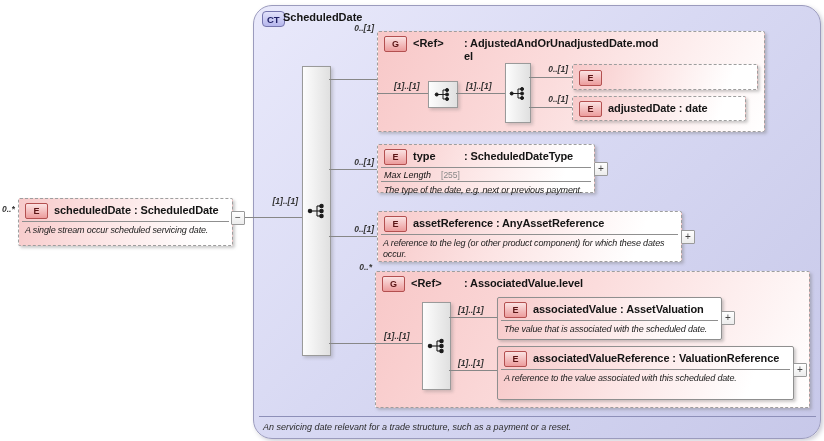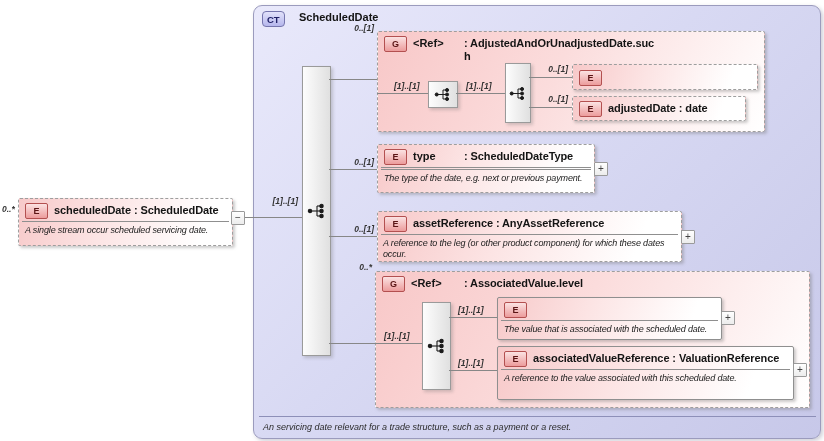--- a/index.html
+++ b/index.html
@@ -24,26 +24,26 @@
   .card-label{position:absolute;font-style:italic;font-weight:bold;font-size:8.5px;color:#333;
               width:40px;text-align:right;white-space:nowrap;z-index:6;}
   .lbl-left{text-align:left;}
   .hline{position:absolute;height:1px;background:#878787;z-index:5;}
   .seqbar{position:absolute;background:linear-gradient(90deg,#fdfdfd,#e0e0e0);border:1px solid #9a9a9a;
           display:flex;align-items:center;justify-content:center;box-shadow:2px 2px 3px rgba(110,110,110,.3);z-index:4;}
   .toggle{position:absolute;width:12px;height:12px;background:linear-gradient(#ffffff,#ececec);
           border:1px solid #9a9a9a;color:#444;font-size:10px;line-height:10px;display:flex;
           align-items:center;justify-content:center;z-index:7;border-radius:1px;}
   #ct-box{position:absolute;left:253px;top:5px;width:566px;height:432px;border:1px solid #9b9bbd;
-          border-radius:9px;background:linear-gradient(135deg,#e9e9fb 0%,#d8d9f3 45%,#c7c8e9 100%);
+          border-radius:19px;background:linear-gradient(135deg,#e9e9fb 0%,#d8d9f3 45%,#c7c8e9 100%);
           box-shadow:2px 2px 4px rgba(90,90,120,.3);}
   .ct-badge{position:absolute;left:8px;top:5px;height:14px;padding:0 4px;border:1px solid #7575ad;
             border-radius:4px;background:linear-gradient(#e2e2fb,#b5b6ec);color:#1f2066;
             font-weight:bold;font-size:9.5px;display:flex;align-items:center;}
-  .ct-title{position:absolute;left:45px;top:5px;font-weight:bold;font-size:11px;color:#141414;}
+  .ct-title{position:absolute;left:29px;top:5px;font-weight:bold;font-size:11px;color:#141414;}
   .ct-footer-hr{position:absolute;left:5px;right:4px;bottom:21px;border-top:1px solid #8d8fb8;}
   .ct-footer{position:absolute;left:9px;bottom:6px;font-style:italic;font-size:9px;color:#2a2a2a;white-space:nowrap;}
   .facet-row{display:flex;gap:10px;padding:1px 6px 0 6px;align-items:baseline;}
   .facet-name{font-style:italic;font-size:9px;color:#111;}
   .facet-val{font-size:8.5px;color:#888;}
   .z-top{z-index:6;}
 </style>
 </head>
 <body>
 
@@ -93,21 +93,21 @@
   <div class="card-label" style="left:334px;top:23px;">0..[1]</div>
   <div class="card-label" style="left:334px;top:157px;">0..[1]</div>
   <div class="card-label" style="left:334px;top:224px;">0..[1]</div>
   <div class="card-label" style="left:332px;top:262px;">0..*</div>
   <div class="card-label lbl-left" style="left:384px;top:331px;">[1]..[1]</div>
 
   <div class="card dashed group-grad" style="left:377px;top:31px;width:386px;height:99px;">
     <div class="hdr">
       <span class="ebadge">G</span>
       <span class="name-col">&lt;Ref&gt;</span>
-      <span class="type-col wrapcol">: AdjustedAndOrUnadjustedDate.such</span>
+      <span class="type-col wrapcol">: AdjustedAndOrUnadjustedDate.model</span>
     </div>
   </div>
   <div class="hline" style="left:377px;top:93px;width:51px;"></div>
   <div class="card-label lbl-left" style="left:394px;top:81px;">[1]..[1]</div>
   <div class="seqbar" style="left:428px;top:81px;width:28px;height:25px;">
     <svg viewBox="0 0 20 16" width="18" height="15">
       <g stroke="#1a1a1a" stroke-width="1.1" fill="#1a1a1a">
         <circle cx="3" cy="8" r="1.7"></circle>
           <line x1="3" y1="8" x2="10" y2="8"></line>
         <line x1="10" y1="3" x2="10" y2="13"></line>
@@ -153,20 +153,24 @@
     </div>
   </div>
 
   <div class="card dashed pink-grad" style="left:377px;top:144px;width:216px;height:47px;">
     <div class="hdr">
       <span class="ebadge">E</span>
       <span class="name-col">type</span>
       <span class="type-col">: ScheduledDateType</span>
     </div>
     <div class="sep"></div>
+    <div class="facet-row">
+      <span class="facet-name">Max Length</span>
+      <span class="facet-val">[255]</span>
+    </div>
     <div class="sep"></div>
     <div class="ann nowrap">The type of the date, e.g. next or previous payment.</div>
   </div>
   <div class="toggle" style="left:594px;top:162px;">+</div>
 
   <div class="card dashed pink-grad" style="left:377px;top:211px;width:303px;height:49px;">
     <div class="hdr">
       <span class="ebadge">E</span>
       <span class="ttl">assetReference : AnyAssetReference</span>
     </div>
@@ -195,20 +199,21 @@
           <circle cx="14.5" cy="8" r="1.7"></circle>
           <circle cx="14.5" cy="13" r="1.7"></circle>
       </g>
     </svg>
   </div>
   <div class="hline" style="left:449px;top:317px;width:48px;"></div>
   <div class="card-label lbl-left" style="left:458px;top:305px;">[1]..[1]</div>
   <div class="card solid pink-grad z-top" style="left:497px;top:297px;width:223px;height:41px;">
     <div class="hdr">
       <span class="ebadge">E</span>
+      <span class="ttl">associatedValue : AssetValuation</span>
     </div>
     <div class="sep"></div>
     <div class="ann nowrap">The value that is associated with the scheduled date.</div>
   </div>
   <div class="toggle" style="left:721px;top:311px;">+</div>
 
   <div class="hline" style="left:449px;top:370px;width:48px;"></div>
   <div class="card-label lbl-left" style="left:458px;top:358px;">[1]..[1]</div>
   <div class="card solid pink-grad z-top" style="left:497px;top:346px;width:295px;height:52px;">
     <div class="hdr">

